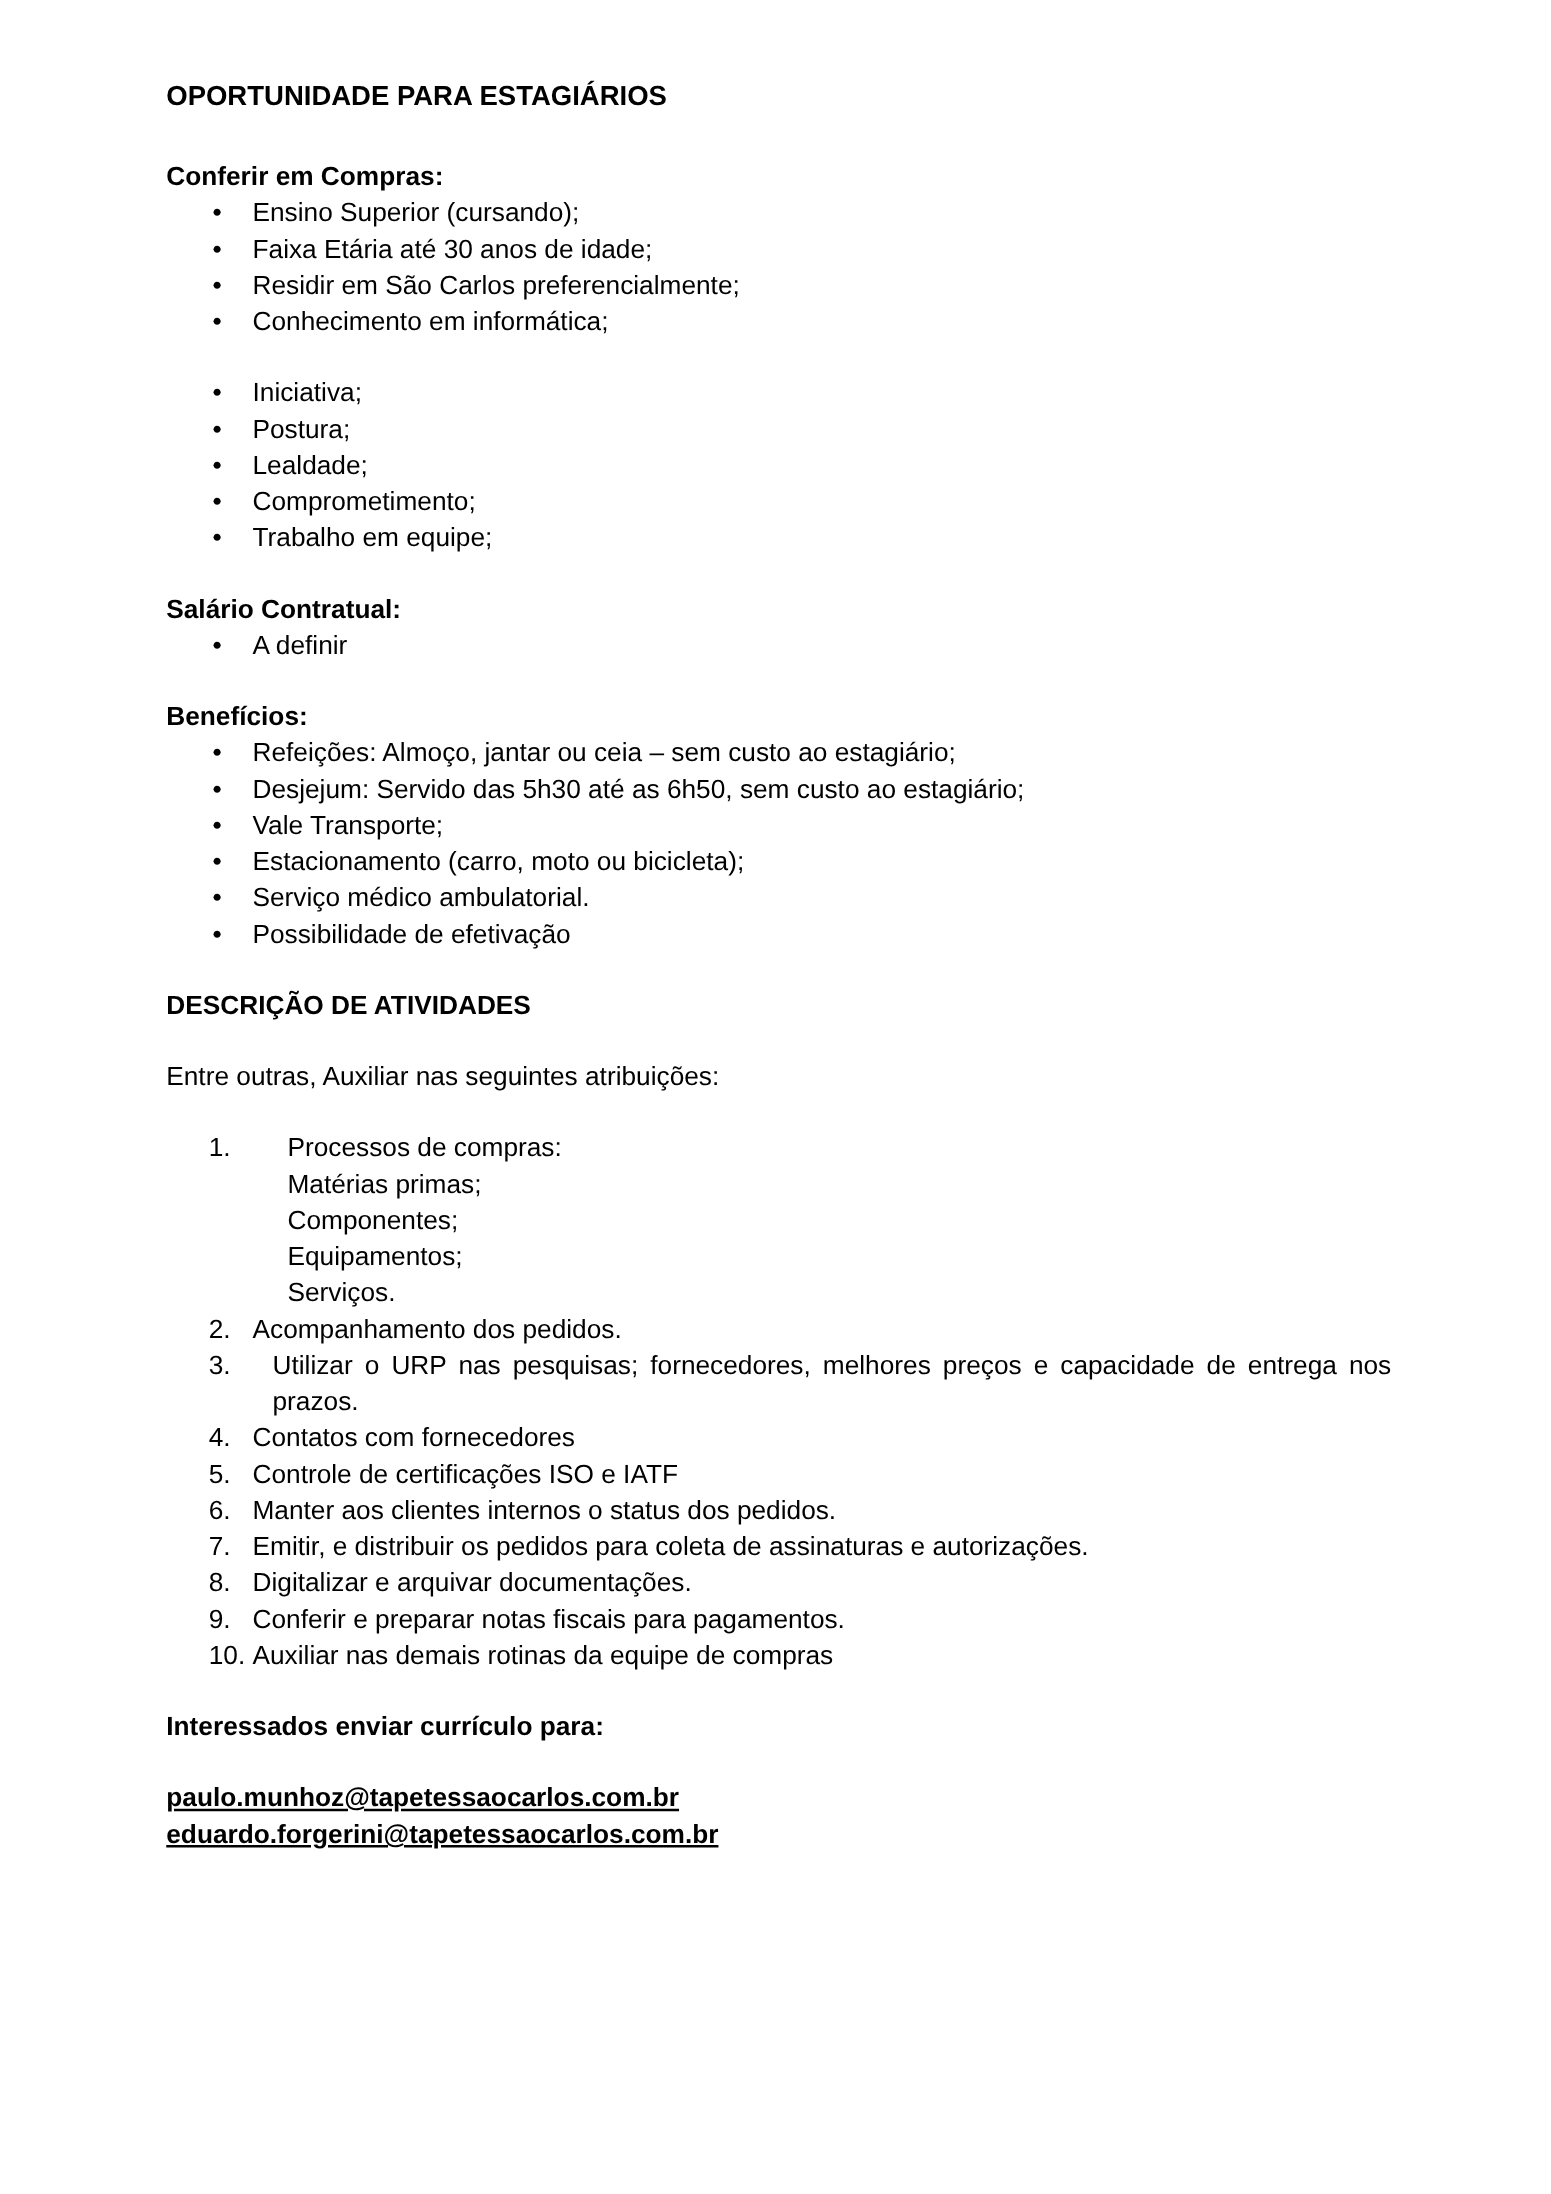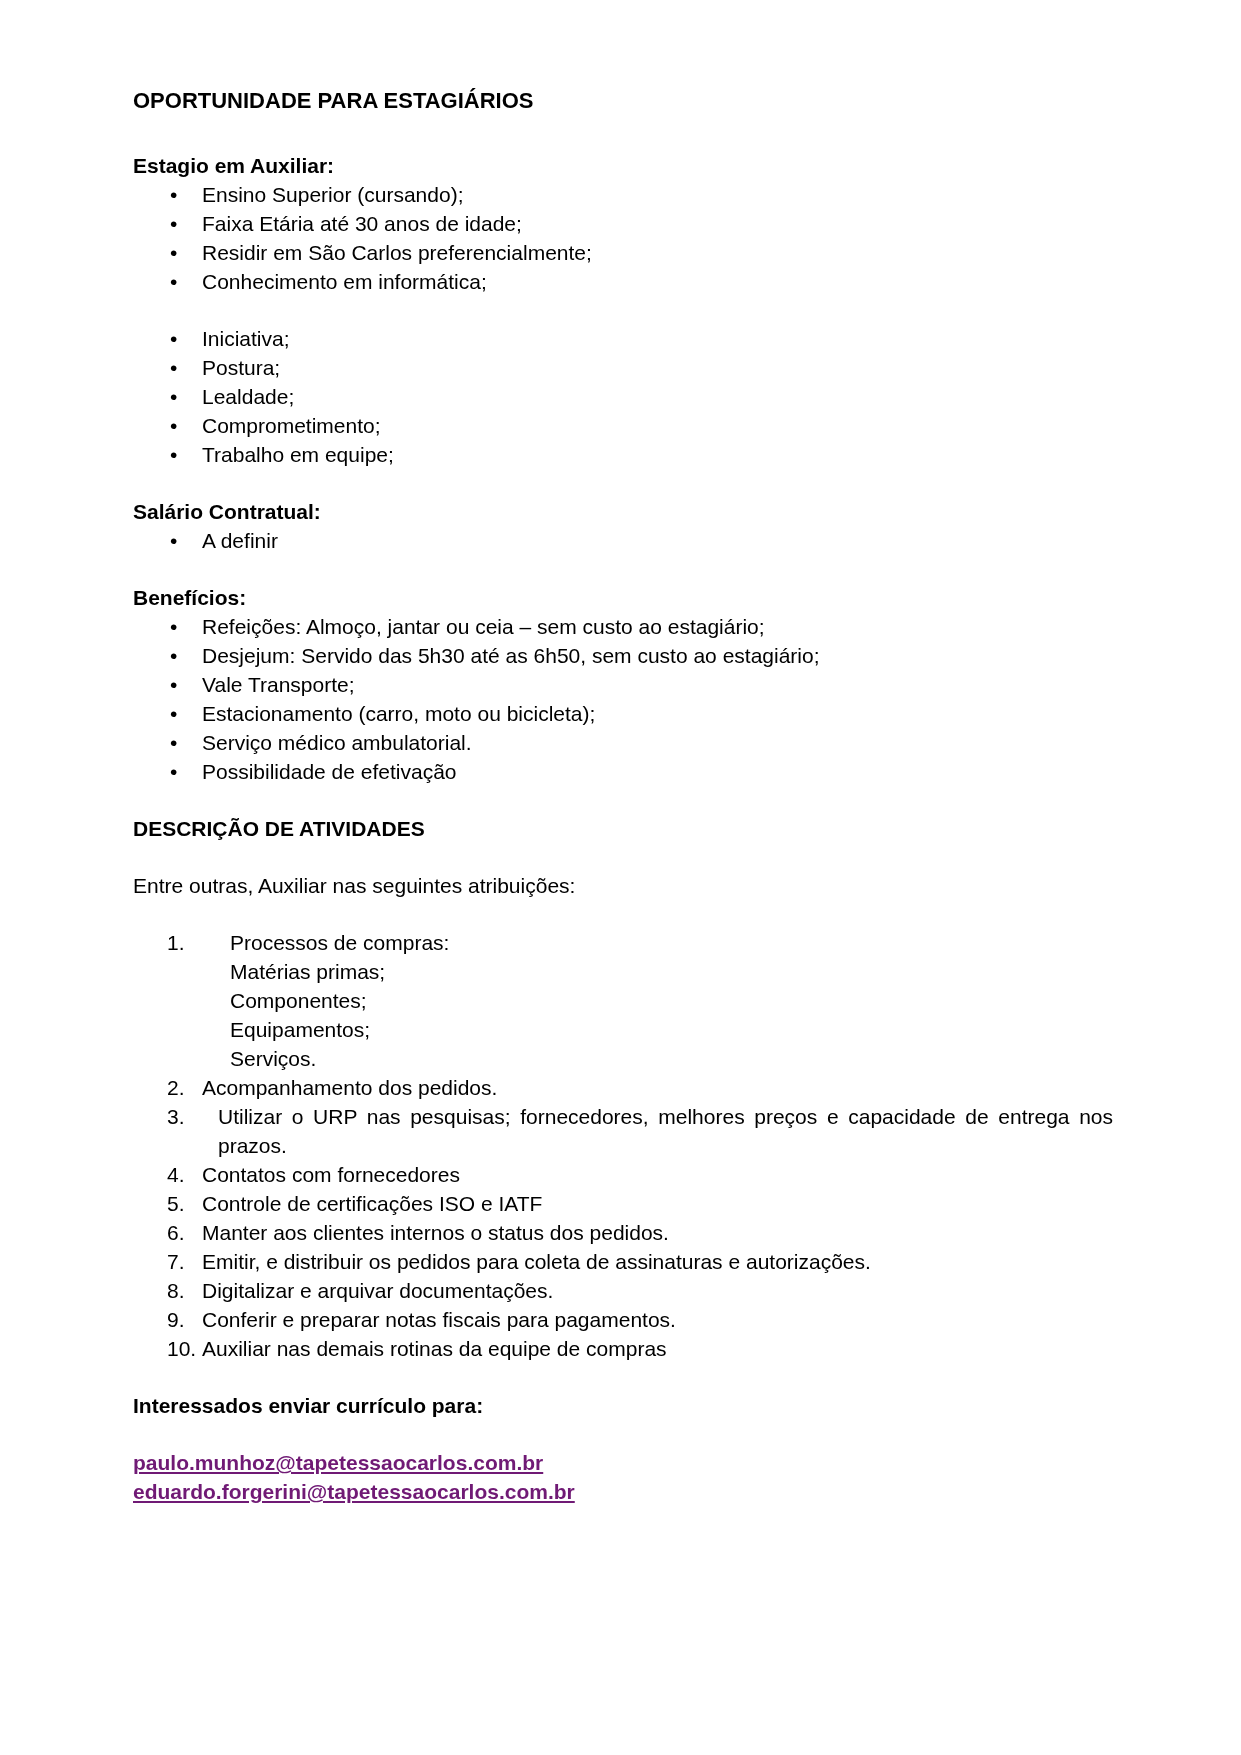--- a/index.html
+++ b/index.html
@@ -5,21 +5,21 @@
   * { margin: 0; padding: 0; box-sizing: border-box; }
   html, body { background: #ffffff; }
   body {
     width: 1241px;
     height: 1755px;
     font-family: "Liberation Sans", sans-serif;
     color: #000000;
     overflow: hidden;
   }
   .doc {
-    padding: 86px 128px 0 133px;
+    padding: 62px 128px 0 133px;
     font-size: 21px;
     line-height: 29px;
   }
   .doc-title {
     font-weight: bold;
     font-size: 22px;
     margin-bottom: 36px;
   }
   .block { margin-top: 28px; }
   .section-heading { font-weight: bold; }
@@ -40,34 +40,34 @@
   .act-num {
     flex: 0 0 69px;
     padding-left: 34px;
   }
   .act-text { flex: 1 1 auto; }
   .act-text.justify { text-align: justify; margin-left: 16px; }
   .subline { display: block; margin-left: 28px; }
   .contact-heading { font-weight: bold; }
   .email-line { display: block; }
   a.email-link {
-    color: #701a75;
+    color: #000000;
     font-weight: bold;
     text-decoration: underline;
   }
 </style>
 </head>
 <body>
 
 <div class="doc">
 
   <div class="doc-title">OPORTUNIDADE PARA ESTAGIÁRIOS</div>
 
   <div class="section">
-    <div class="section-heading">Estagio em Auxiliar:</div>
+    <div class="section-heading">Conferir em Compras:</div>
     <ul class="bullet-list">
       <li>Ensino Superior (cursando);</li>
       <li>Faixa Etária até 30 anos de idade;</li>
       <li>Residir em São Carlos preferencialmente;</li>
       <li>Conhecimento em informática;</li>
     </ul>
   </div>
 
   <div class="section block">
     <ul class="bullet-list">

